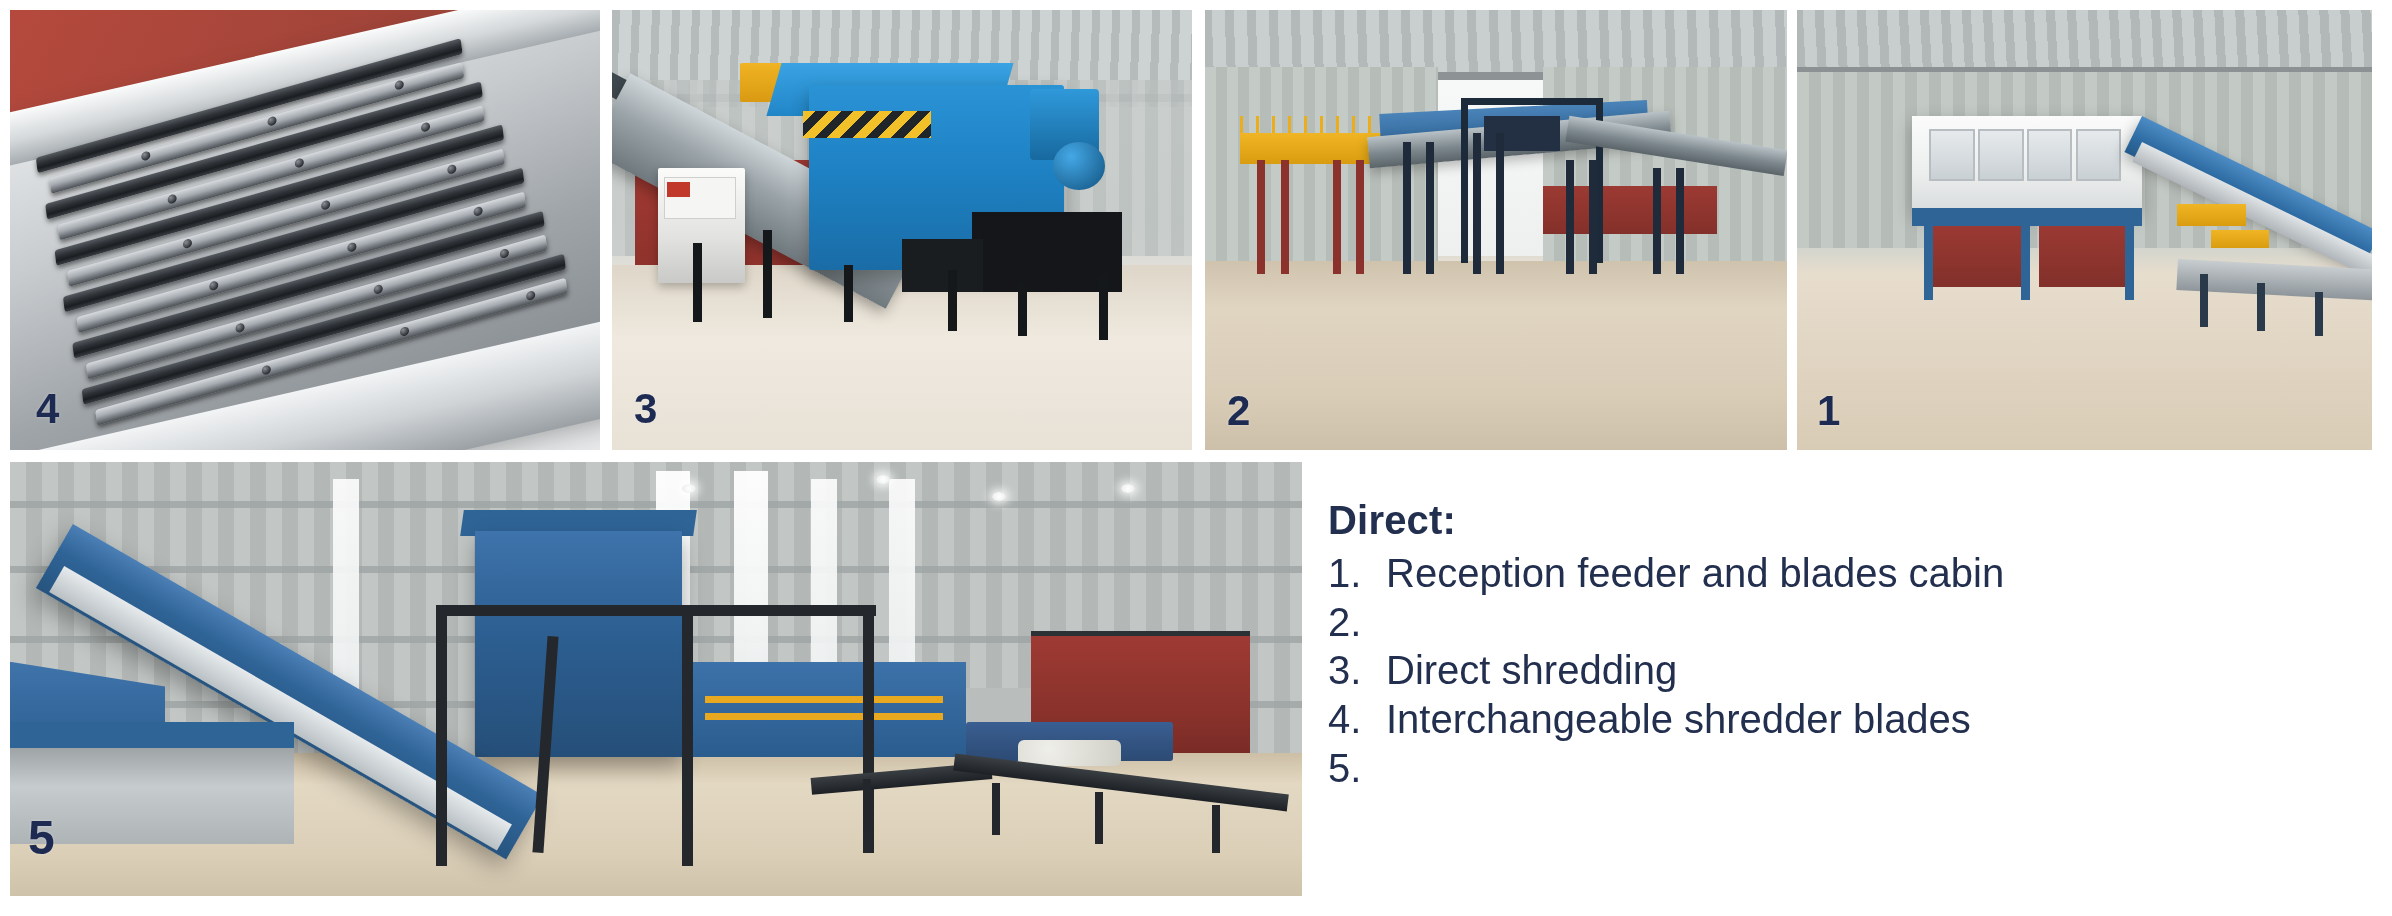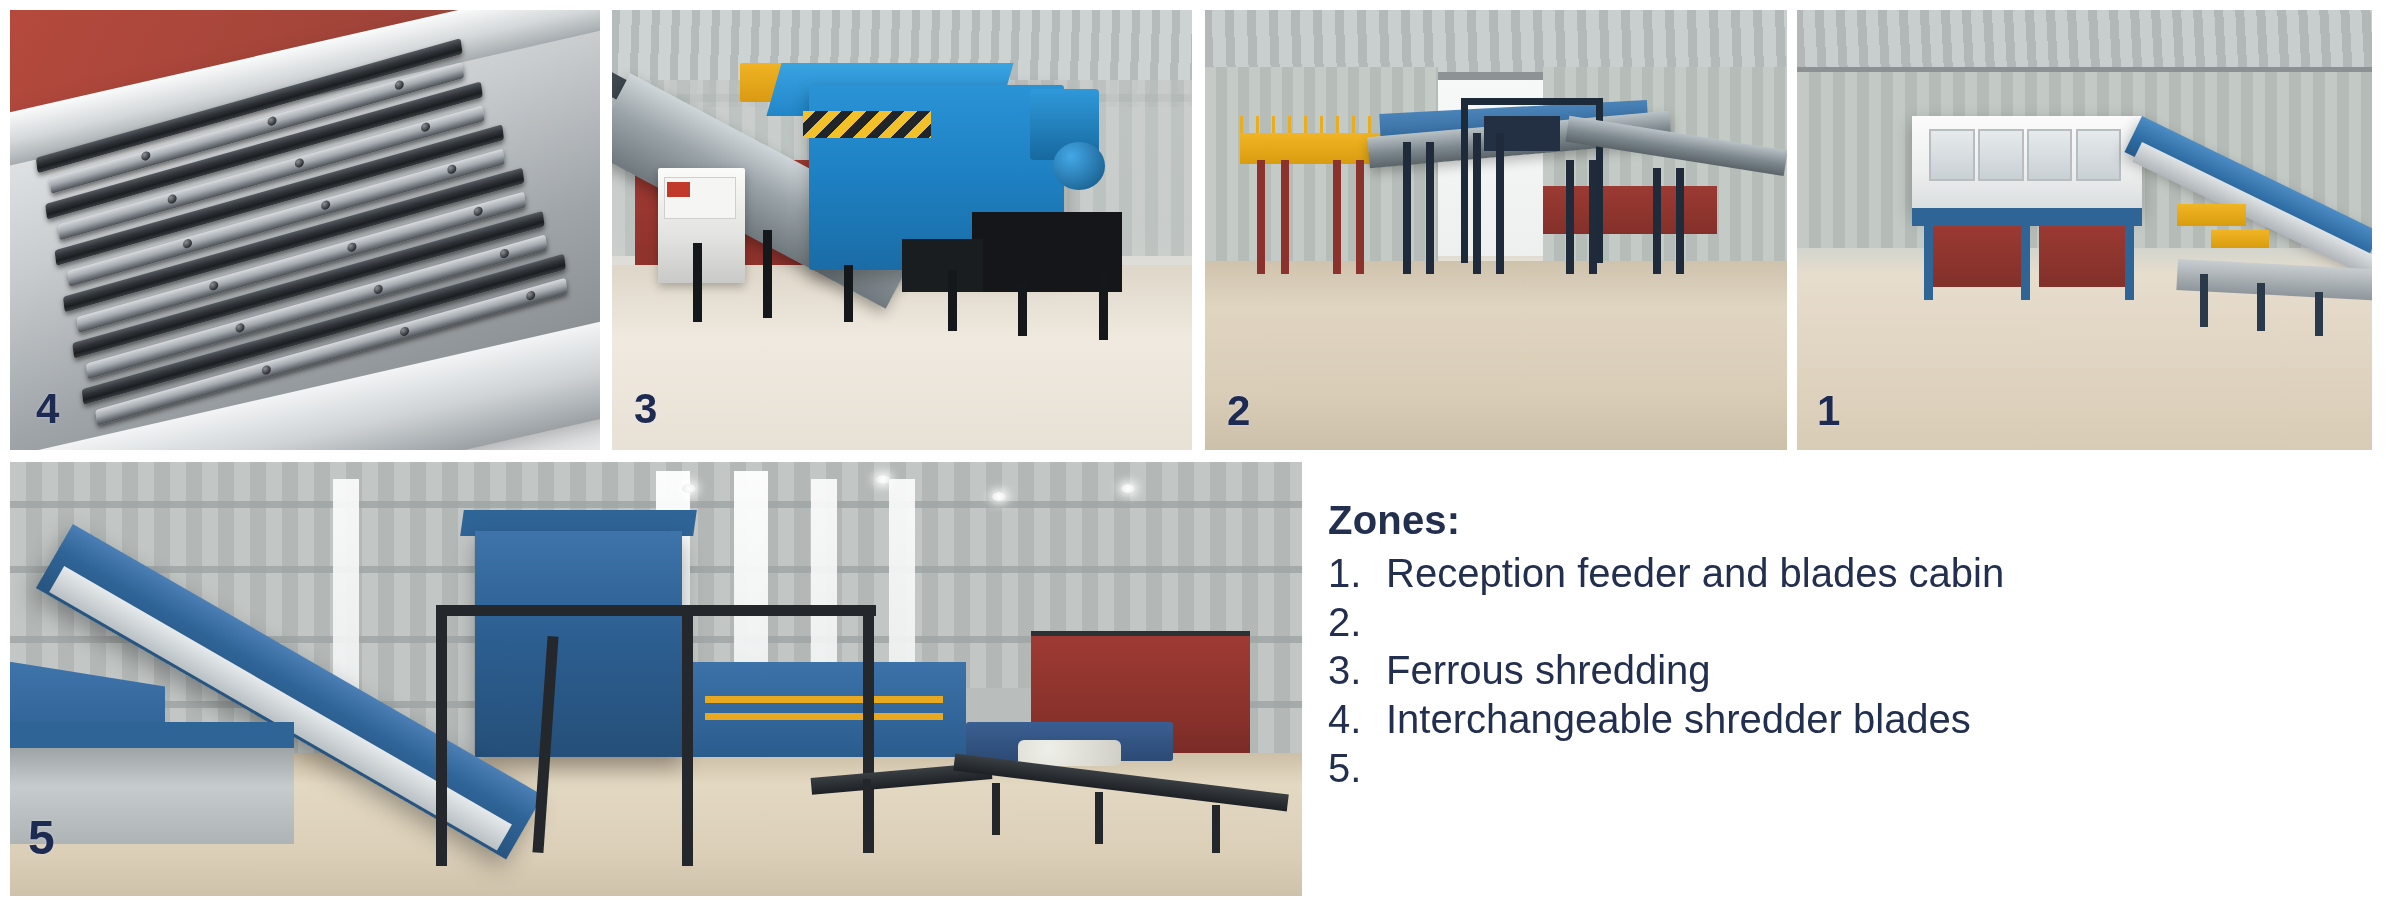--- a/index.html
+++ b/index.html
@@ -401,32 +401,32 @@
     <div class="layer" style="left:0;top:0;width:100%;height:100%">
       <div class="t5-railleg" style="left:76%;top:74%;height:12%"></div>
       <div class="t5-railleg" style="left:84%;top:76%;height:12%"></div>
       <div class="t5-railleg" style="left:93%;top:79%;height:11%"></div>
       <div class="t5-railleg" style="left:66%;top:73%;height:12%"></div>
     </div>
     <div class="badge" style="left:18px;bottom:34px;font-size:48px;">5</div>
   </div>
 
   <div id="zones">
-    <div class="z-title">Zones:</div>
+    <div class="z-title">Direct:</div>
     <ol>
       <li>
         <span class="num">1.</span>
         <span class="txt">Reception feeder and blades cabin</span>
       </li>
       <li>
         <span class="num">2.</span>
       </li>
       <li>
         <span class="num">3.</span>
-        <span class="txt">Ferrous shredding</span>
+        <span class="txt">Direct shredding</span>
       </li>
       <li>
         <span class="num">4.</span>
         <span class="txt">Interchangeable shredder blades</span>
       </li>
       <li>
         <span class="num">5.</span>
       </li>
     </ol>
   </div>

